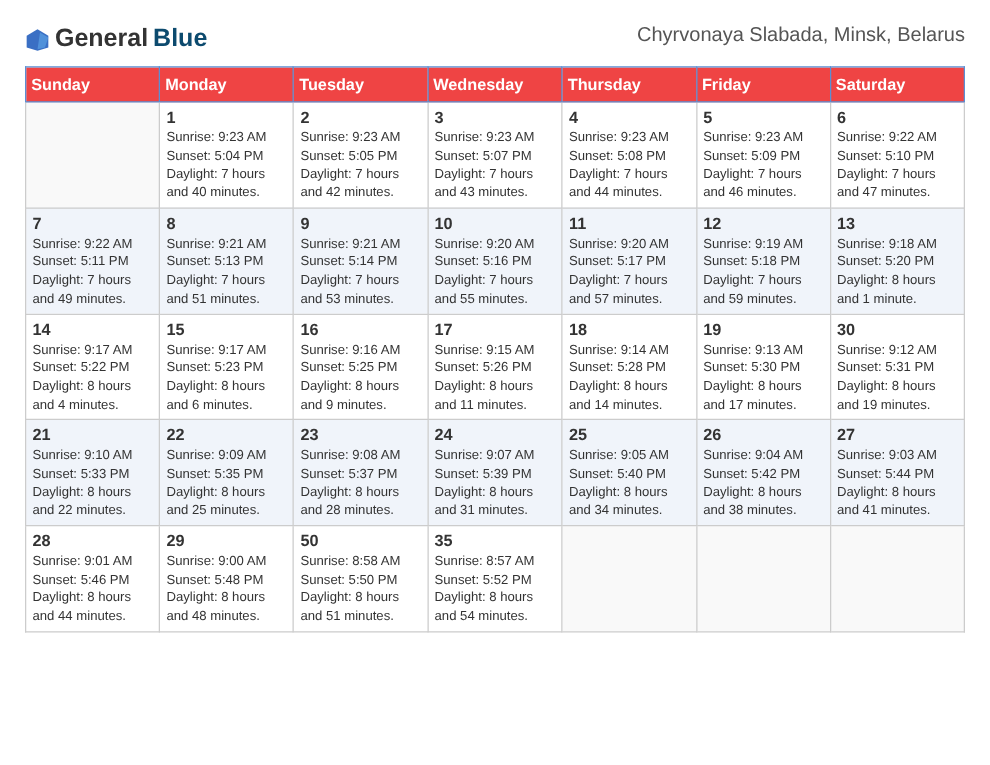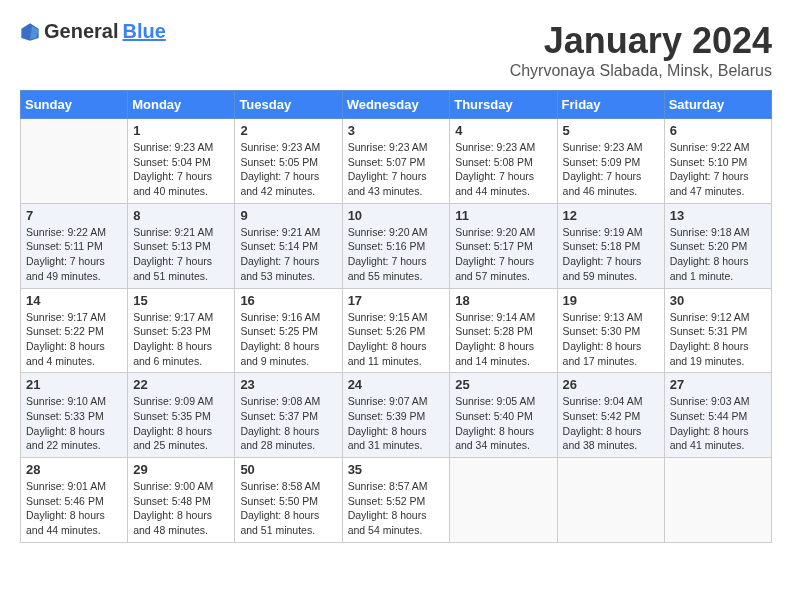--- a/index.html
+++ b/index.html
@@ -22,22 +22,21 @@
       gap: 4px;
     }
     .logo-text-general {
       font-size: 20px;
       font-weight: bold;
       color: #333;
     }
     .logo-text-blue {
       font-size: 20px;
       font-weight: bold;
-      color: #3b82f6;
-      text-decoration: underline;
+      color: #0c4a6e;
     }
     .logo-icon {
       width: 20px;
       height: 20px;
     }
     .title-section {
       text-align: right;
     }
     .month-title {
       font-size: 36px;
@@ -48,21 +47,21 @@
       font-size: 16px;
       color: #555;
       margin-left: 16px;
     }
     .calendar-table {
       width: 100%;
       border-collapse: collapse;
       font-size: 11px;
     }
     .calendar-table thead tr {
-      background-color: #3b82f6;
+      background-color: #ef4444;
       color: #fff;
     }
     .calendar-table thead th {
       padding: 6px 4px;
       text-align: left;
       font-size: 13px;
       font-weight: bold;
       border: 1px solid #5a8fd4;
     }
     .calendar-table tbody tr {
@@ -99,21 +98,20 @@
 <div class="header-section">
   <div class="logo">
     <svg class="logo-icon" viewBox="0 0 30 30">
       <polygon points="15,2 28,10 28,24 15,28 2,24 2,10" fill="#3a6fc4"></polygon>
       <polygon points="18,6 28,12 24,24 15,26" fill="#5a9fe4" opacity="0.7"></polygon>
     </svg>
     <span class="logo-text-general">General</span>
       <span class="logo-text-blue">Blue</span>
   </div>
   <div class="title-section">
-    <div class="month-title">January 2024</div>
     <div class="location-title">Chyrvonaya Slabada, Minsk, Belarus</div>
   </div>
 </div>
 
 <table class="calendar-table">
   <thead>
     <tr>
     <th>Sunday</th>
         <th>Monday</th>
         <th>Tuesday</th>

